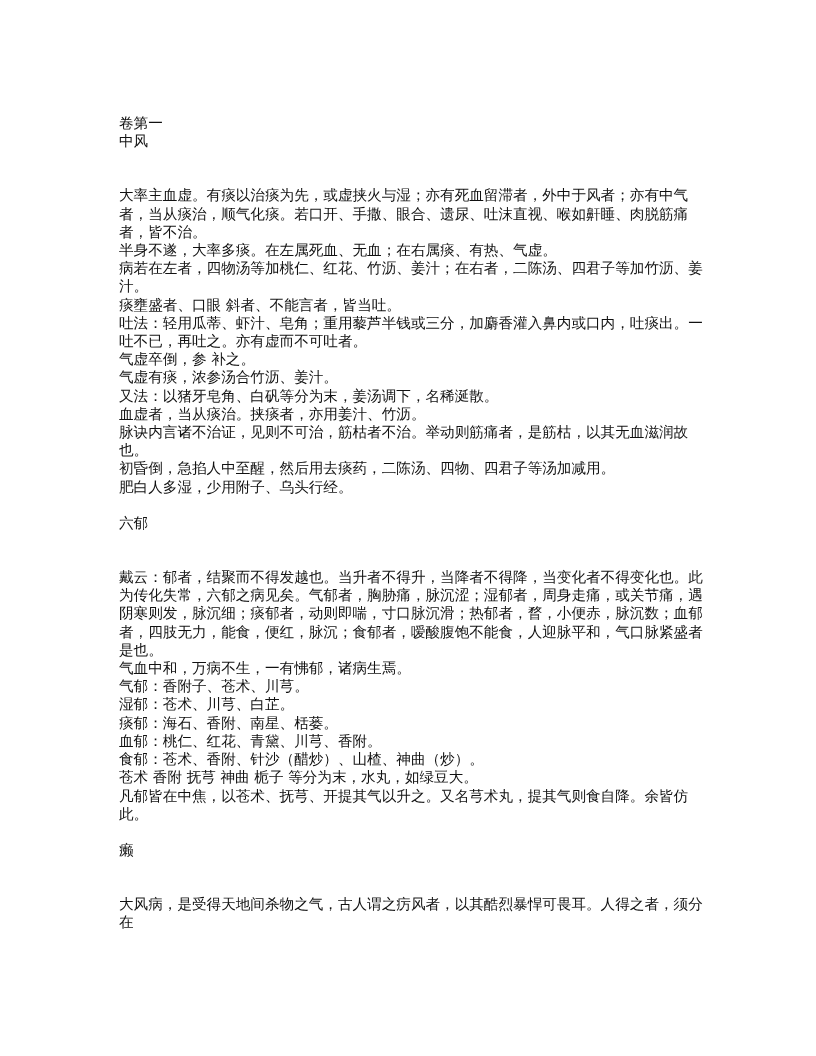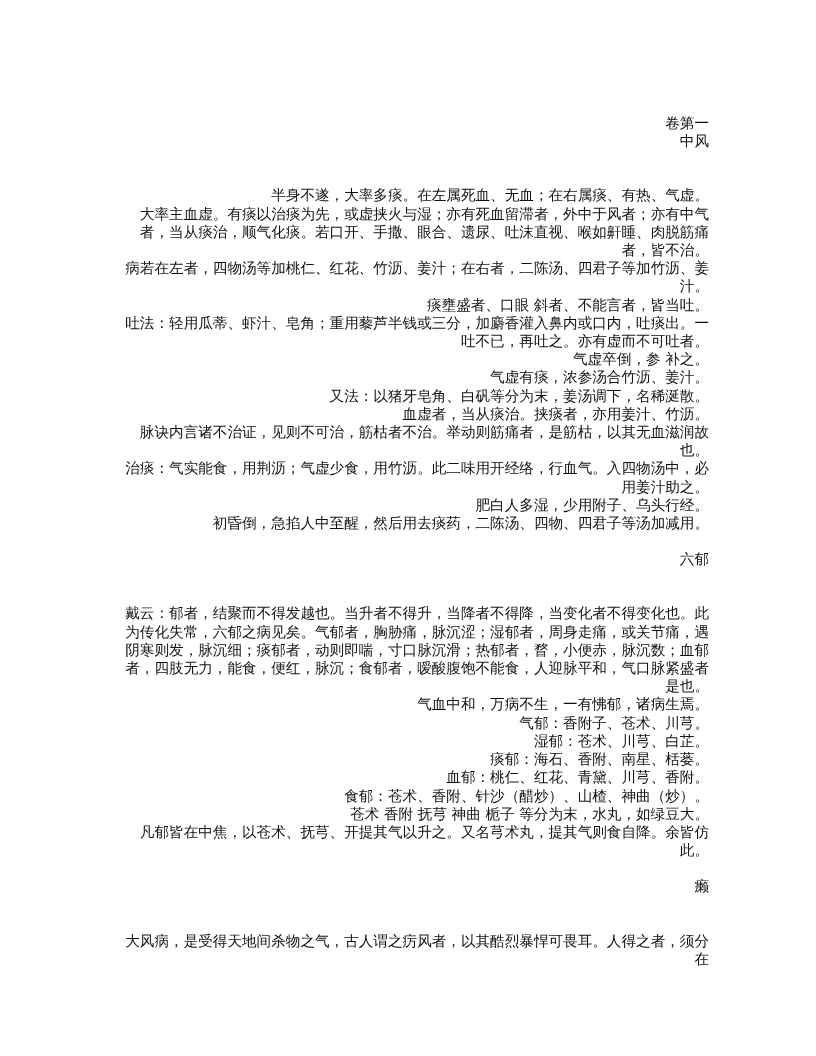--- a/index.html
+++ b/index.html
@@ -7,45 +7,44 @@
   .page {
     position: absolute;
     left: 119px;
     top: 114px;
     width: 590px;
     font-family: "DejaVu Serif", "Liberation Serif", serif;
     font-size: 14.6px;
     line-height: 18.2px;
     color: #111111;
   }
-  .line { margin: 0; white-space: pre-wrap; word-break: break-all; text-align: right; }
+  .line { margin: 0; white-space: pre-wrap; word-break: break-all; }
   .gap-heading { height: 36px; }
   .gap-small { height: 18px; }
 </style>
 </head>
 <body>
 
 <div class="page">
   <p class="line">卷第一</p>
   <p class="line">中风</p>
   <div class="gap-heading"></div>
   <div>
+    <p class="line">大率主血虚。有痰以治痰为先，或虚挟火与湿；亦有死血留滞者，外中于风者；亦有中气者，当从痰治，顺气化痰。若口开、手撒、眼合、遗尿、吐沫直视、喉如鼾睡、肉脱筋痛者，皆不治。</p>
     <p class="line">半身不遂，大率多痰。在左属死血、无血；在右属痰、有热、气虚。</p>
-    <p class="line">大率主血虚。有痰以治痰为先，或虚挟火与湿；亦有死血留滞者，外中于风者；亦有中气者，当从痰治，顺气化痰。若口开、手撒、眼合、遗尿、吐沫直视、喉如鼾睡、肉脱筋痛者，皆不治。</p>
     <p class="line">病若在左者，四物汤等加桃仁、红花、竹沥、姜汁；在右者，二陈汤、四君子等加竹沥、姜汁。</p>
     <p class="line">痰壅盛者、口眼 斜者、不能言者，皆当吐。</p>
     <p class="line">吐法：轻用瓜蒂、虾汁、皂角；重用藜芦半钱或三分，加麝香灌入鼻内或口内，吐痰出。一吐不已，再吐之。亦有虚而不可吐者。</p>
     <p class="line">气虚卒倒，参 补之。</p>
     <p class="line">气虚有痰，浓参汤合竹沥、姜汁。</p>
     <p class="line">又法：以猪牙皂角、白矾等分为末，姜汤调下，名稀涎散。</p>
     <p class="line">血虚者，当从痰治。挟痰者，亦用姜汁、竹沥。</p>
     <p class="line">脉诀内言诸不治证，见则不可治，筋枯者不治。举动则筋痛者，是筋枯，以其无血滋润故也。</p>
-    <p class="line">治痰：气实能食，用荆沥；气虚少食，用竹沥。此二味用开经络，行血气。入四物汤中，必用姜汁助之。</p>
+    <p class="line">初昏倒，急掐人中至醒，然后用去痰药，二陈汤、四物、四君子等汤加减用。</p>
     <p class="line">肥白人多湿，少用附子、乌头行经。</p>
-    <p class="line">初昏倒，急掐人中至醒，然后用去痰药，二陈汤、四物、四君子等汤加减用。</p>
   </div>
   <div class="gap-small"></div>
   <p class="line">六郁</p>
   <div class="gap-heading"></div>
   <div>
     <p class="line">戴云：郁者，结聚而不得发越也。当升者不得升，当降者不得降，当变化者不得变化也。此为传化失常，六郁之病见矣。气郁者，胸胁痛，脉沉涩；湿郁者，周身走痛，或关节痛，遇阴寒则发，脉沉细；痰郁者，动则即喘，寸口脉沉滑；热郁者，瞀，小便赤，脉沉数；血郁者，四肢无力，能食，便红，脉沉；食郁者，嗳酸腹饱不能食，人迎脉平和，气口脉紧盛者是也。</p>
     <p class="line">气血中和，万病不生，一有怫郁，诸病生焉。</p>
     <p class="line">气郁：香附子、苍术、川芎。</p>
     <p class="line">湿郁：苍术、川芎、白芷。</p>
     <p class="line">痰郁：海石、香附、南星、栝蒌。</p>

